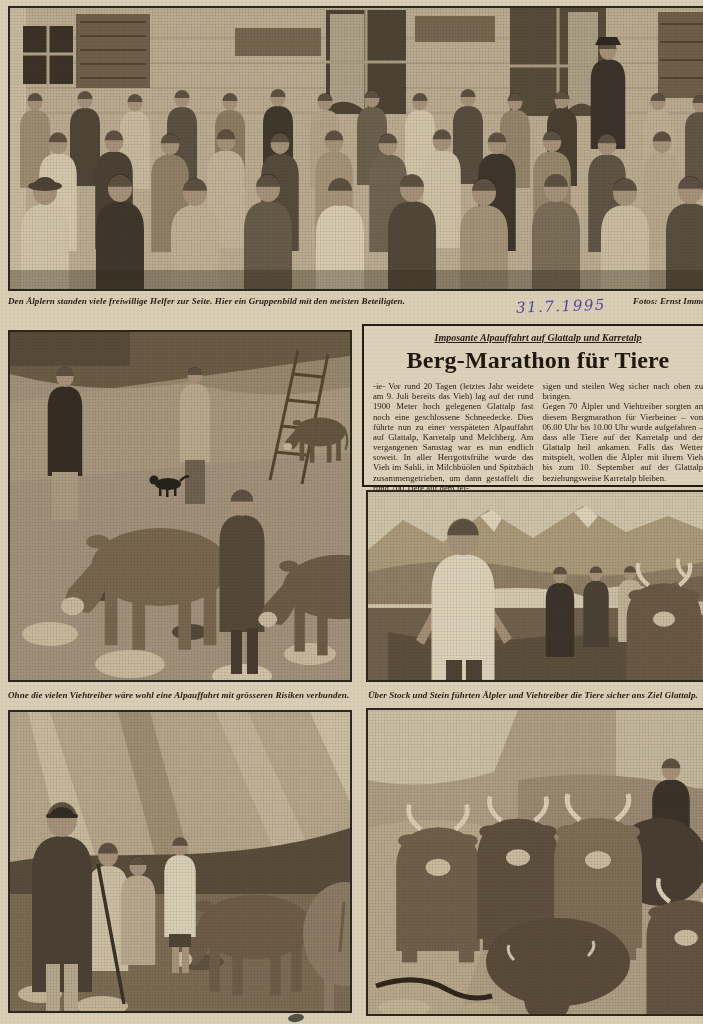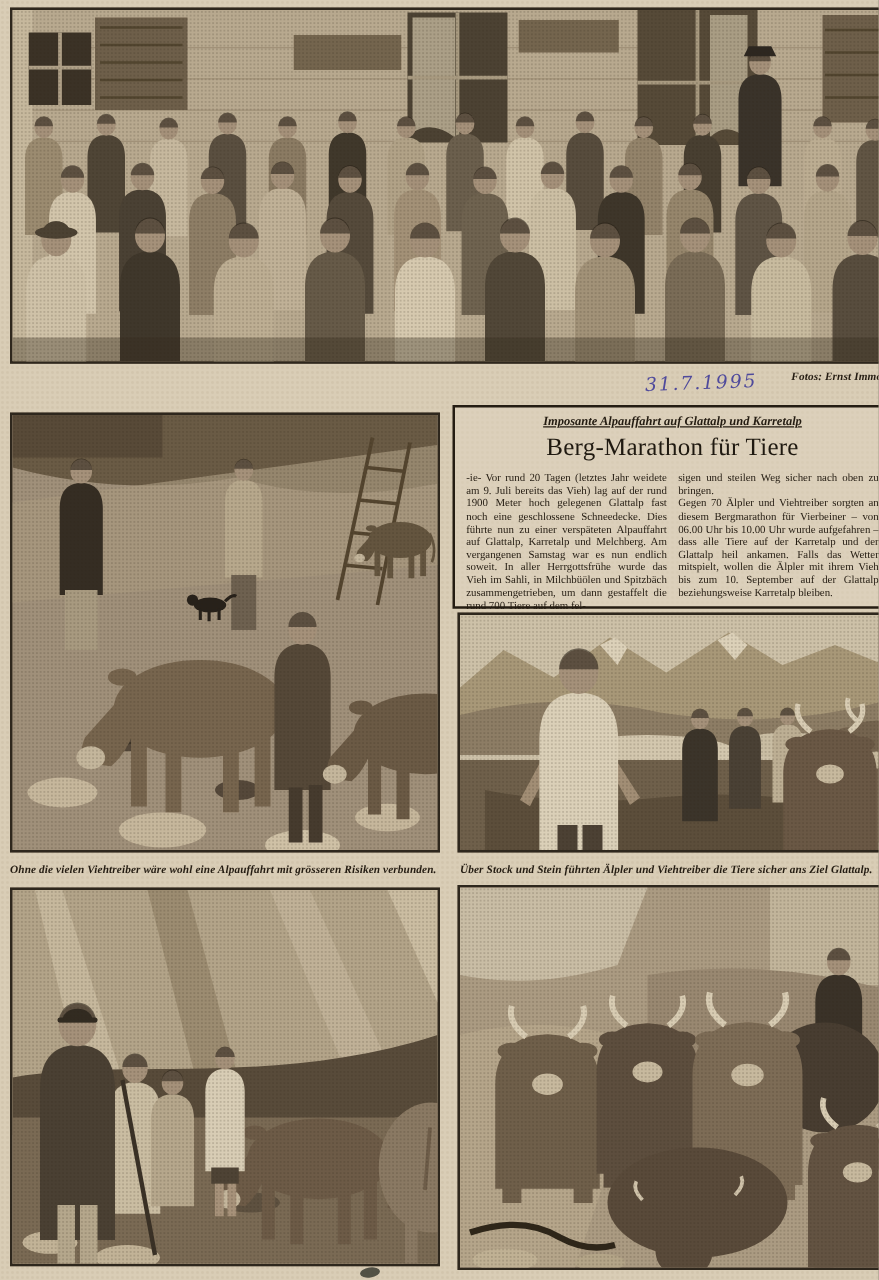--- a/index.html
+++ b/index.html
@@ -26,21 +26,21 @@
   #article{
     position:absolute;left:362px;top:324px;width:352px;height:163px;
     border:2px solid #241c12;box-sizing:border-box;padding:6px 9px 6px 9px;
     background:rgba(223,213,192,.45);
   }
   #kicker{
     text-align:center;font-style:italic;font-weight:bold;font-size:10px;
     text-decoration:underline;margin:0 0 4px 0;color:#241c12;
   }
   #headline{
-    text-align:center;font-weight:normal;font-size:20px;margin:0 0 7px 0;
+    text-align:center;font-weight:bold;font-size:24px;margin:0 0 7px 0;
     color:#1f1910;letter-spacing:.2px;font-family:"Liberation Serif",serif;
   }
   #cols{display:flex;gap:9px;}
   .col{flex:1 1 0;font-size:8.7px;line-height:1.17;text-align:justify;white-space:pre-line;color:#241c12;}
   #ph-group{left:8px;top:6px;width:697px;height:285px;}
   #ph-descent{left:8px;top:330px;width:344px;height:352px;}
   #ph-trail{left:366px;top:490px;width:339px;height:192px;}
   #cap-left{left:8px;top:690px;}
   #cap-right{left:368px;top:690px;}
   #ph-cliff{left:8px;top:710px;width:344px;height:303px;}
@@ -170,20 +170,21 @@
       <use href="#p" transform="translate(474,226) scale(1.6)" color="#a29278"></use>
         <use href="#p" transform="translate(546,222) scale(1.6)" color="#7a6c57"></use>
       <use href="#p" transform="translate(615,226) scale(1.6)" color="#c8bb9f"></use>
         <use href="#p" transform="translate(680,224) scale(1.6)" color="#584d3e"></use>
       <ellipse cx="35" cy="178" rx="17" ry="5" fill="#4c4233"></ellipse>
       <path d="M24,178 a11,9 0 0 1 22,0 z" fill="#4c4233"></path>
       <rect x="0" y="262" width="693" height="19" fill="rgba(52,42,30,.35)"></rect>
     </svg>
   </div>
 
+  <div class="cap" id="cap-top">Den Älplern standen viele freiwillige Helfer zur Seite. Hier ein Gruppenbild mit den meisten Beteiligten.</div>
   <div class="cap" id="credit">Fotos: Ernst Immo</div>
   <div id="hand-date">31.7.1995</div>
 
   <div id="article">
     <div id="kicker">Imposante Alpauffahrt auf Glattalp und Karretalp</div>
     <h1 id="headline">Berg-Marathon für Tiere</h1>
     <div id="cols">
       <div class="col">-ie- Vor rund 20 Tagen (letztes Jahr weidete am 9. Juli bereits das Vieh) lag auf der rund 1900 Meter hoch gelegenen Glattalp fast noch eine geschlossene Schneedecke. Dies führte nun zu einer verspäteten Alpauffahrt auf Glattalp, Karretalp und Melchberg. Am vergangenen Samstag war es nun endlich soweit. In aller Herrgottsfrühe wurde das Vieh im Sahli, in Milchbüölen und Spitzbäch zusammengetrieben, um dann gestaffelt die rund 700 Tiere auf dem fel-</div>
       <div class="col">sigen und steilen Weg sicher nach oben zu bringen.
 Gegen 70 Älpler und Viehtreiber sorgten an diesem Bergmarathon für Vierbeiner – von 06.00 Uhr bis 10.00 Uhr wurde aufgefahren – dass alle Tiere auf der Karretalp und der Glattalp heil ankamen. Falls das Wetter mitspielt, wollen die Älpler mit ihrem Vieh bis zum 10. September auf der Glattalp beziehungsweise Karretalp bleiben.</div>

